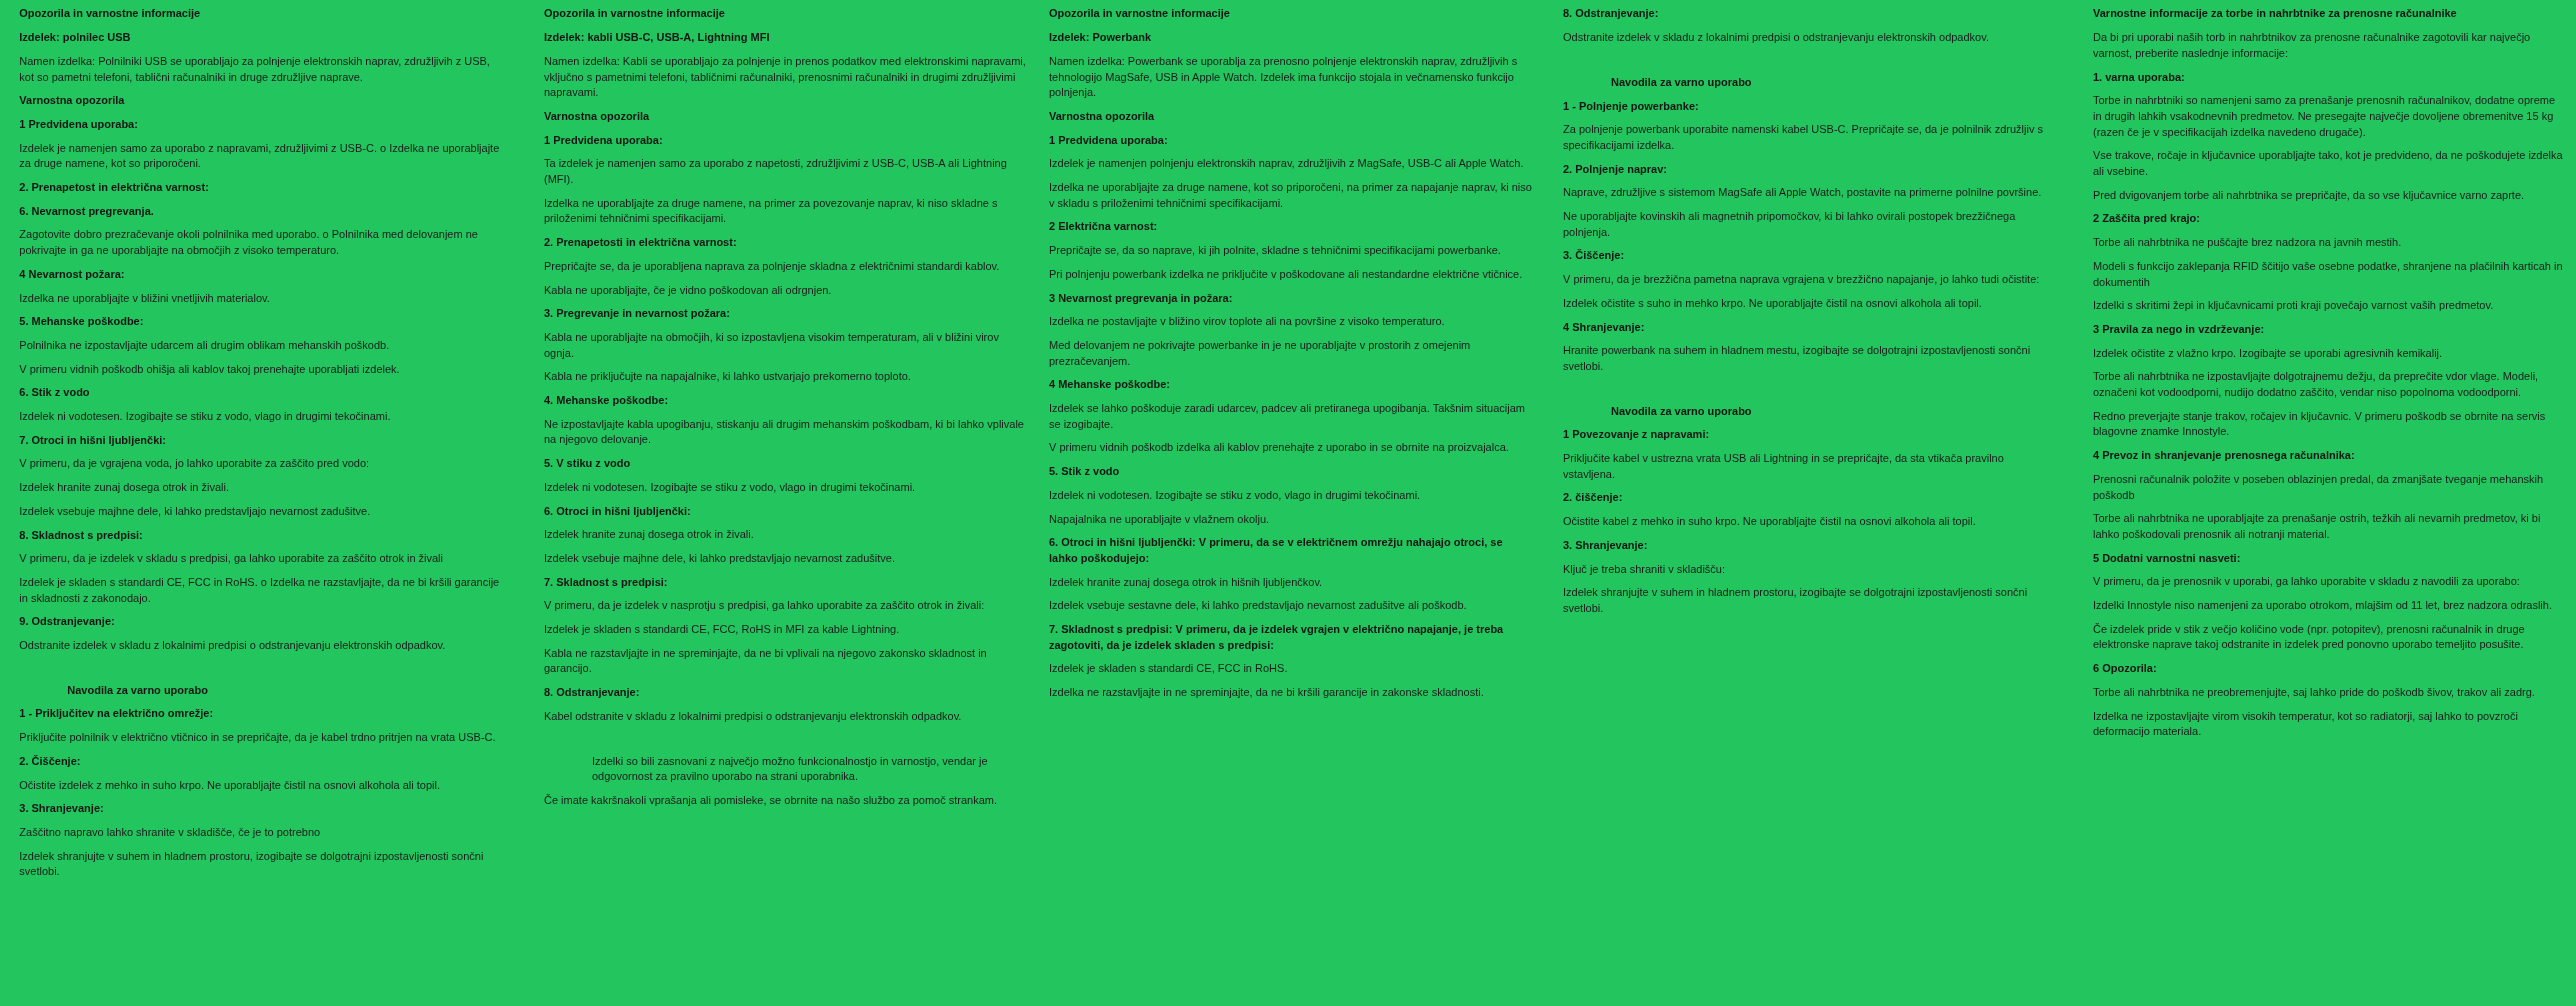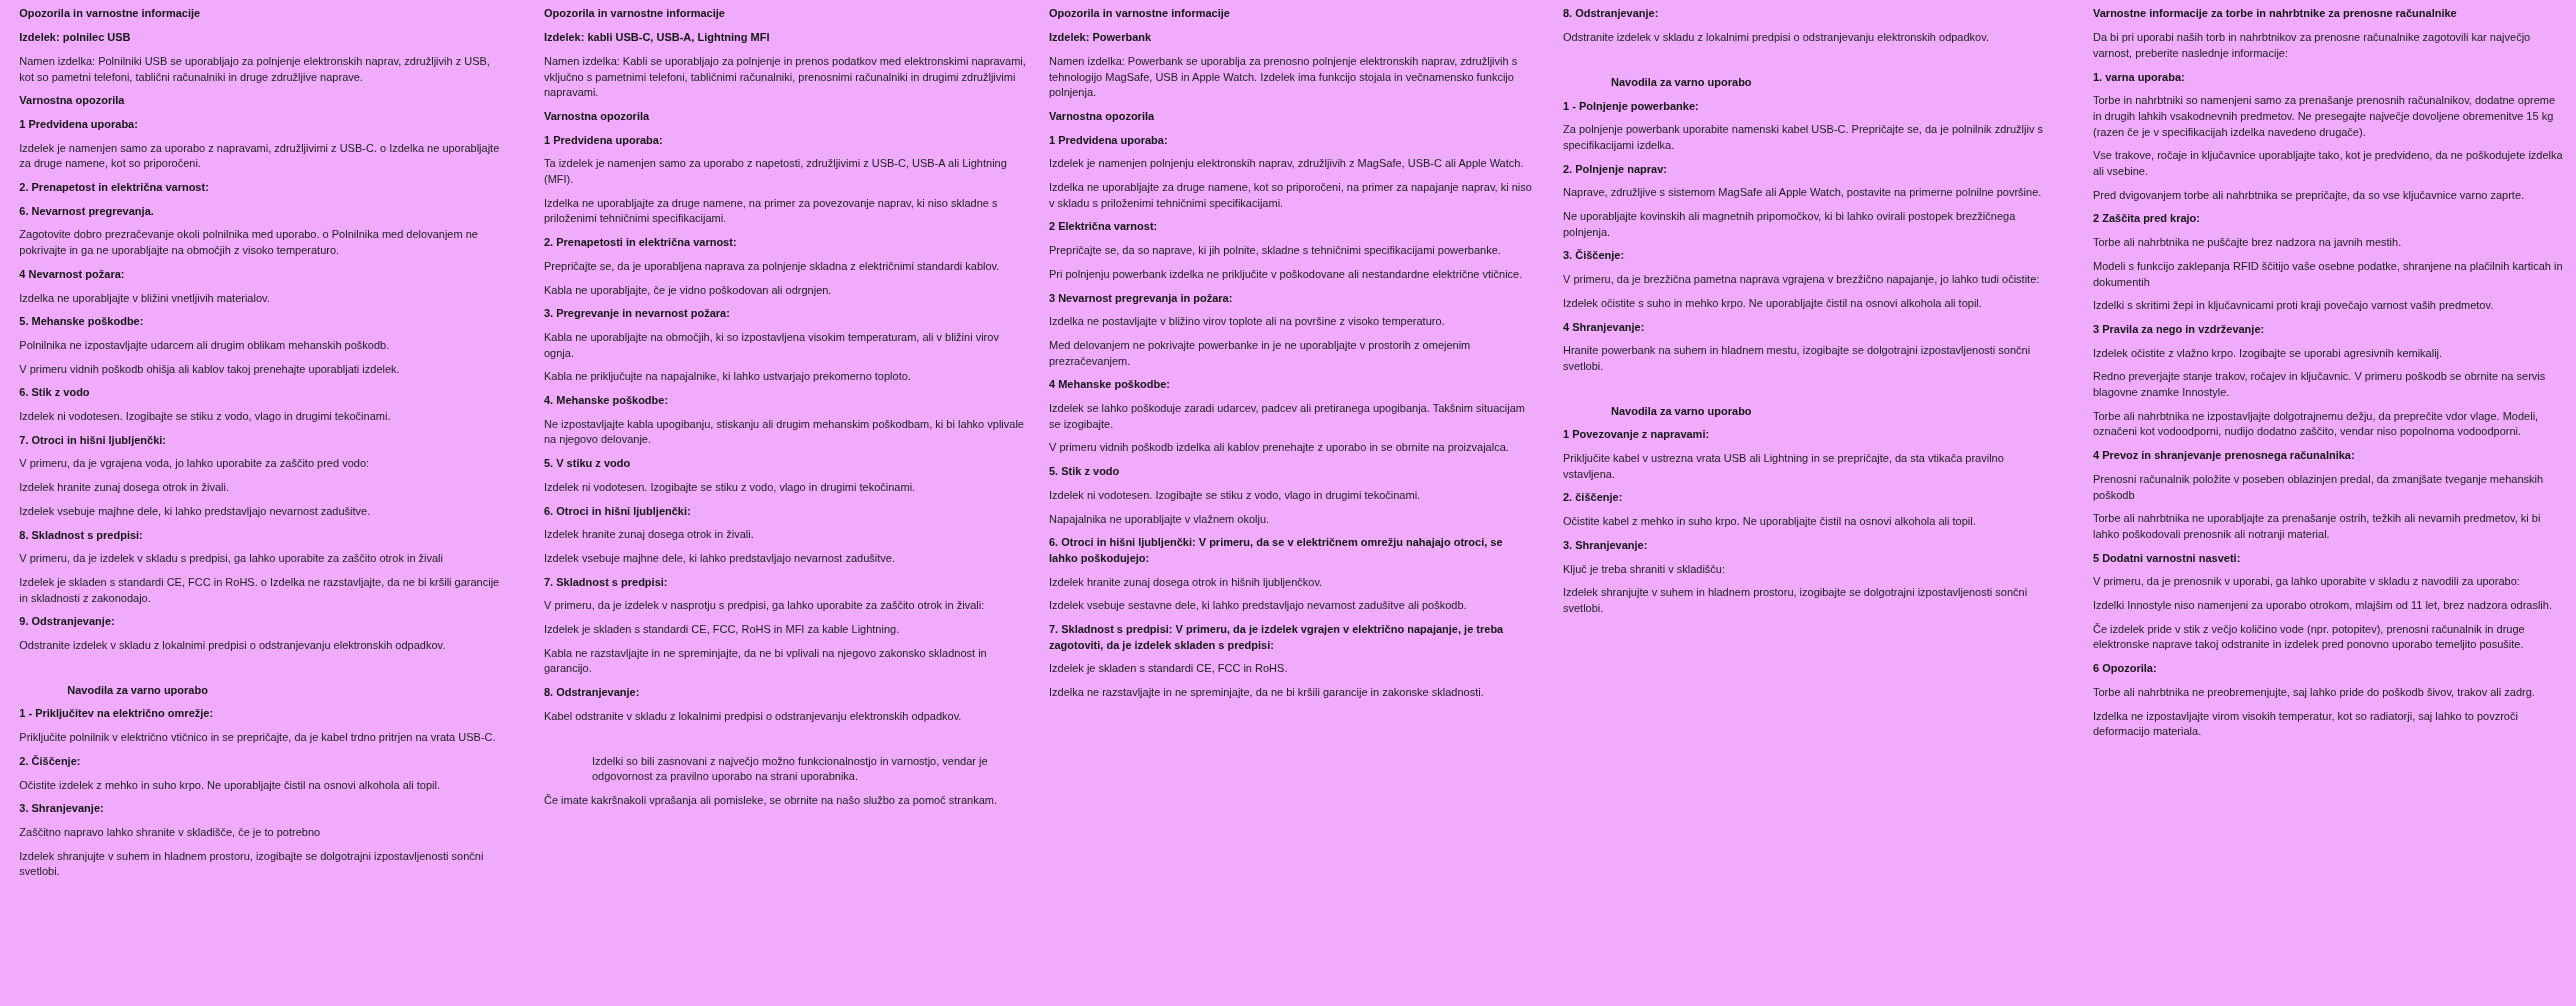--- a/index.html
+++ b/index.html
@@ -13,21 +13,21 @@
     font-family:"Liberation Sans", sans-serif;
     font-size:11px;
     line-height:15.7px;
     color:#1c1c1c;
     -webkit-font-smoothing:antialiased;
   }
   main.page{
     position:relative;
     width:2576px;
     height:1006px;
-    background:#f0abfc;
+    background:#22c55e;
   }
   section.col{
     position:absolute;
     top:6.4px;
   }
   section.col[data-column-index="0"]{left:19.3px;  width:483px;}
   section.col[data-column-index="1"]{left:544px; width:483px;}
   section.col[data-column-index="2"]{left:1049px;width:483px;}
   section.col[data-column-index="3"]{left:1563px;width:483px;}
   section.col[data-column-index="4"]{left:2093px;width:471px;}
@@ -162,22 +162,22 @@
       <div class="block h">1. varna uporaba:</div>
       <div class="block p">Torbe in nahrbtniki so namenjeni samo za prenašanje prenosnih računalnikov, dodatne opreme in drugih lahkih vsakodnevnih predmetov. Ne presegajte največje dovoljene obremenitve 15 kg (razen če je v specifikacijah izdelka navedeno drugače).</div>
       <div class="block p">Vse trakove, ročaje in ključavnice uporabljajte tako, kot je predvideno, da ne poškodujete izdelka ali vsebine.</div>
       <div class="block p">Pred dvigovanjem torbe ali nahrbtnika se prepričajte, da so vse ključavnice varno zaprte.</div>
       <div class="block h">2 Zaščita pred krajo:</div>
       <div class="block p">Torbe ali nahrbtnika ne puščajte brez nadzora na javnih mestih.</div>
       <div class="block p">Modeli s funkcijo zaklepanja RFID ščitijo vaše osebne podatke, shranjene na plačilnih karticah in dokumentih</div>
       <div class="block p">Izdelki s skritimi žepi in ključavnicami proti kraji povečajo varnost vaših predmetov.</div>
       <div class="block h">3 Pravila za nego in vzdrževanje:</div>
       <div class="block p">Izdelek očistite z vlažno krpo. Izogibajte se uporabi agresivnih kemikalij.</div>
+      <div class="block p">Torbe ali nahrbtnika ne izpostavljajte dolgotrajnemu dežju, da preprečite vdor vlage. Modeli, označeni kot vodoodporni, nudijo dodatno zaščito, vendar niso popolnoma vodoodporni.</div>
       <div class="block p">Redno preverjajte stanje trakov, ročajev in ključavnic. V primeru poškodb se obrnite na servis blagovne znamke Innostyle.</div>
-      <div class="block p">Torbe ali nahrbtnika ne izpostavljajte dolgotrajnemu dežju, da preprečite vdor vlage. Modeli, označeni kot vodoodporni, nudijo dodatno zaščito, vendar niso popolnoma vodoodporni.</div>
       <div class="block h">4 Prevoz in shranjevanje prenosnega računalnika:</div>
       <div class="block p">Prenosni računalnik položite v poseben oblazinjen predal, da zmanjšate tveganje mehanskih poškodb</div>
       <div class="block p">Torbe ali nahrbtnika ne uporabljajte za prenašanje ostrih, težkih ali nevarnih predmetov, ki bi lahko poškodovali prenosnik ali notranji material.</div>
       <div class="block h">5 Dodatni varnostni nasveti:</div>
       <div class="block p">V primeru, da je prenosnik v uporabi, ga lahko uporabite v skladu z navodili za uporabo:</div>
       <div class="block p">Izdelki Innostyle niso namenjeni za uporabo otrokom, mlajšim od 11 let, brez nadzora odraslih.</div>
       <div class="block p">Če izdelek pride v stik z večjo količino vode (npr. potopitev), prenosni računalnik in druge elektronske naprave takoj odstranite in izdelek pred ponovno uporabo temeljito posušite.</div>
       <div class="block h">6 Opozorila:</div>
       <div class="block p">Torbe ali nahrbtnika ne preobremenjujte, saj lahko pride do poškodb šivov, trakov ali zadrg.</div>
       <div class="block p">Izdelka ne izpostavljajte virom visokih temperatur, kot so radiatorji, saj lahko to povzroči deformacijo materiala.</div>

